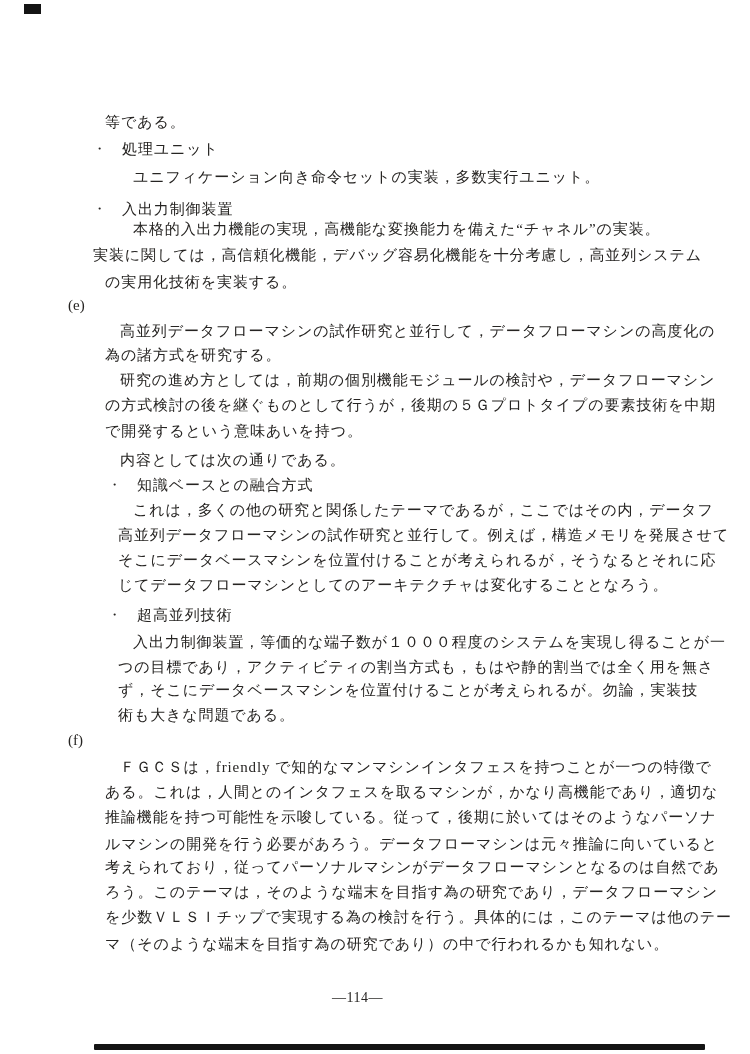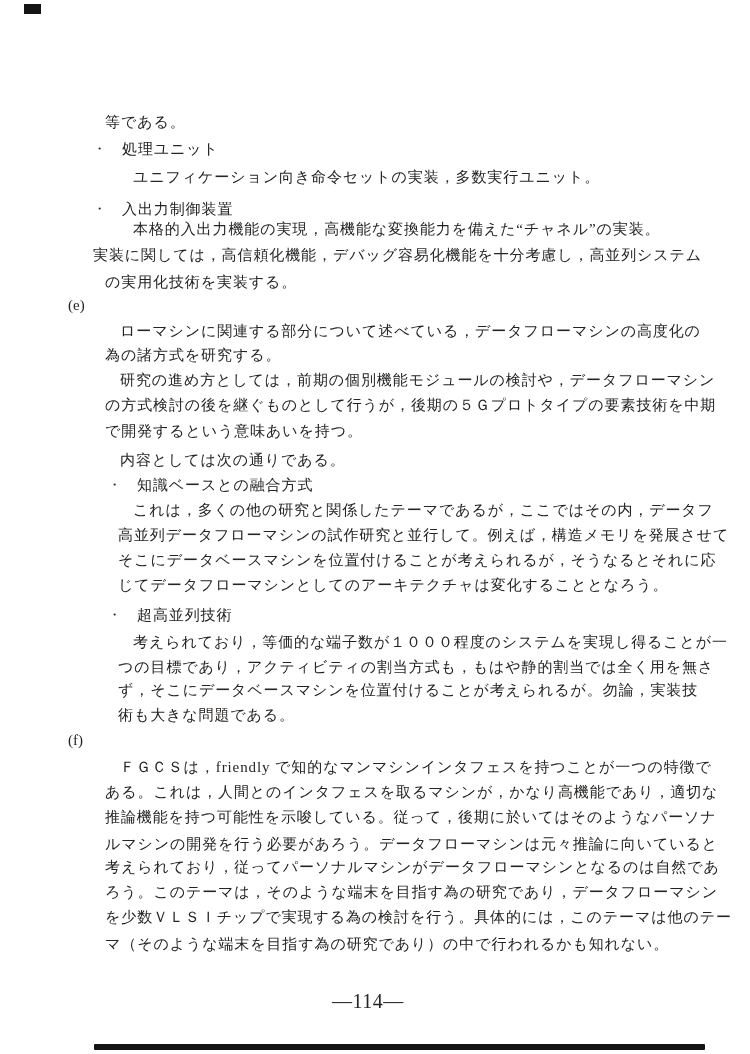--- a/index.html
+++ b/index.html
@@ -30,21 +30,21 @@
   .i-subfirst   {padding-left:133px;}
   .i-subbody    {padding-left:118px;}
   .i-section    {padding-left:107px;}
   .marker{position:absolute;letter-spacing:0;}
   .i-bullet  .marker{left:93px;font-size:13px;}
   .i-bullet2 .marker{left:108px;font-size:13px;}
   .i-section .marker{left:68px;font-size:15px;}
   .page-number{
     position:absolute;
     top:990px;left:332px;
-    font-size:20px;
+    font-size:14px;
     letter-spacing:0.5px;
   }
   
   .corner-mark{
     position:absolute;
     left:24px;top:4px;
     width:17px;height:10px;
     background:#141414;
   }
   .bottom-bar{
@@ -62,33 +62,33 @@
   <div class="corner-mark"></div>
   <div>
       <div class="line i-body" style="top: 112px;"><span>等である。</span></div>
       <div class="line i-bullet" style="top: 139px;"><span class="marker">・</span><span>処理ユニット</span></div>
       <div class="line i-bulletbody" style="top: 167px;"><span>ユニフィケーション向き命令セットの実装，多数実行ユニット。</span></div>
       <div class="line i-bullet" style="top: 199px;"><span class="marker">・</span><span>入出力制御装置</span></div>
       <div class="line i-bulletbody" style="top: 219px;"><span>本格的入出力機能の実現，高機能な変換能力を備えた“チャネル”の実装。</span></div>
       <div class="line i-flush" style="top: 245px;"><span>実装に関しては，高信頼化機能，デバッグ容易化機能を十分考慮し，高並列システム</span></div>
       <div class="line i-body" style="top: 272px;"><span>の実用化技術を実装する。</span></div>
       <div class="line i-section" style="top: 295px;"><span class="marker">(e)</span></div>
-      <div class="line i-first" style="top: 321px;"><span>ローマシンに関連する部分について述べている，データフローマシンの高度化の</span></div>
+      <div class="line i-first" style="top: 321px;"><span>高並列データフローマシンの試作研究と並行して，データフローマシンの高度化の</span></div>
       <div class="line i-body" style="top: 345px;"><span>為の諸方式を研究する。</span></div>
       <div class="line i-first" style="top: 370px;"><span>研究の進め方としては，前期の個別機能モジュールの検討や，データフローマシン</span></div>
       <div class="line i-body" style="top: 395px;"><span>の方式検討の後を継ぐものとして行うが，後期の５Ｇプロトタイプの要素技術を中期</span></div>
       <div class="line i-body" style="top: 421px;"><span>で開発するという意味あいを持つ。</span></div>
       <div class="line i-first" style="top: 450px;"><span>内容としては次の通りである。</span></div>
       <div class="line i-bullet2" style="top: 475px;"><span class="marker">・</span><span>知識ベースとの融合方式</span></div>
       <div class="line i-subfirst" style="top: 500px;"><span>これは，多くの他の研究と関係したテーマであるが，ここではその内，データフ</span></div>
       <div class="line i-subbody" style="top: 525px;"><span>高並列データフローマシンの試作研究と並行して。例えば，構造メモリを発展させて</span></div>
       <div class="line i-subbody" style="top: 550px;"><span>そこにデータベースマシンを位置付けることが考えられるが，そうなるとそれに応</span></div>
       <div class="line i-subbody" style="top: 575px;"><span>じてデータフローマシンとしてのアーキテクチャは変化することとなろう。</span></div>
       <div class="line i-bullet2" style="top: 605px;"><span class="marker">・</span><span>超高並列技術</span></div>
-      <div class="line i-subfirst" style="top: 632px;"><span>考えられており，等価的な端子数が１０００程度のシステムを実現し得ることが一</span></div>
+      <div class="line i-subfirst" style="top: 632px;"><span>入出力制御装置，等価的な端子数が１０００程度のシステムを実現し得ることが一</span></div>
       <div class="line i-subbody" style="top: 657px;"><span>つの目標であり，アクティビティの割当方式も，もはや静的割当では全く用を無さ</span></div>
       <div class="line i-subbody" style="top: 680px;"><span>ず，そこにデータベースマシンを位置付けることが考えられるが。勿論，実装技</span></div>
       <div class="line i-subbody" style="top: 705px;"><span>術も大きな問題である。</span></div>
       <div class="line i-section" style="top: 730px;"><span class="marker">(f)</span></div>
       <div class="line i-first" style="top: 757px;"><span>ＦＧＣＳは，friendly で知的なマンマシンインタフェスを持つことが一つの特徴で</span></div>
       <div class="line i-body" style="top: 782px;"><span>ある。これは，人間とのインタフェスを取るマシンが，かなり高機能であり，適切な</span></div>
       <div class="line i-body" style="top: 807px;"><span>推論機能を持つ可能性を示唆している。従って，後期に於いてはそのようなパーソナ</span></div>
       <div class="line i-body" style="top: 834px;"><span>ルマシンの開発を行う必要があろう。データフローマシンは元々推論に向いていると</span></div>
       <div class="line i-body" style="top: 857px;"><span>考えられており，従ってパーソナルマシンがデータフローマシンとなるのは自然であ</span></div>
       <div class="line i-body" style="top: 882px;"><span>ろう。このテーマは，そのような端末を目指す為の研究であり，データフローマシン</span></div>

